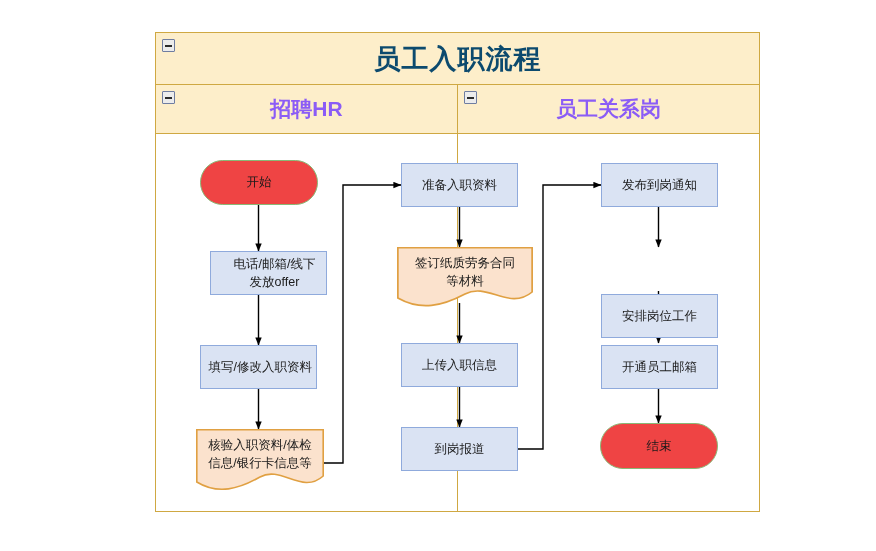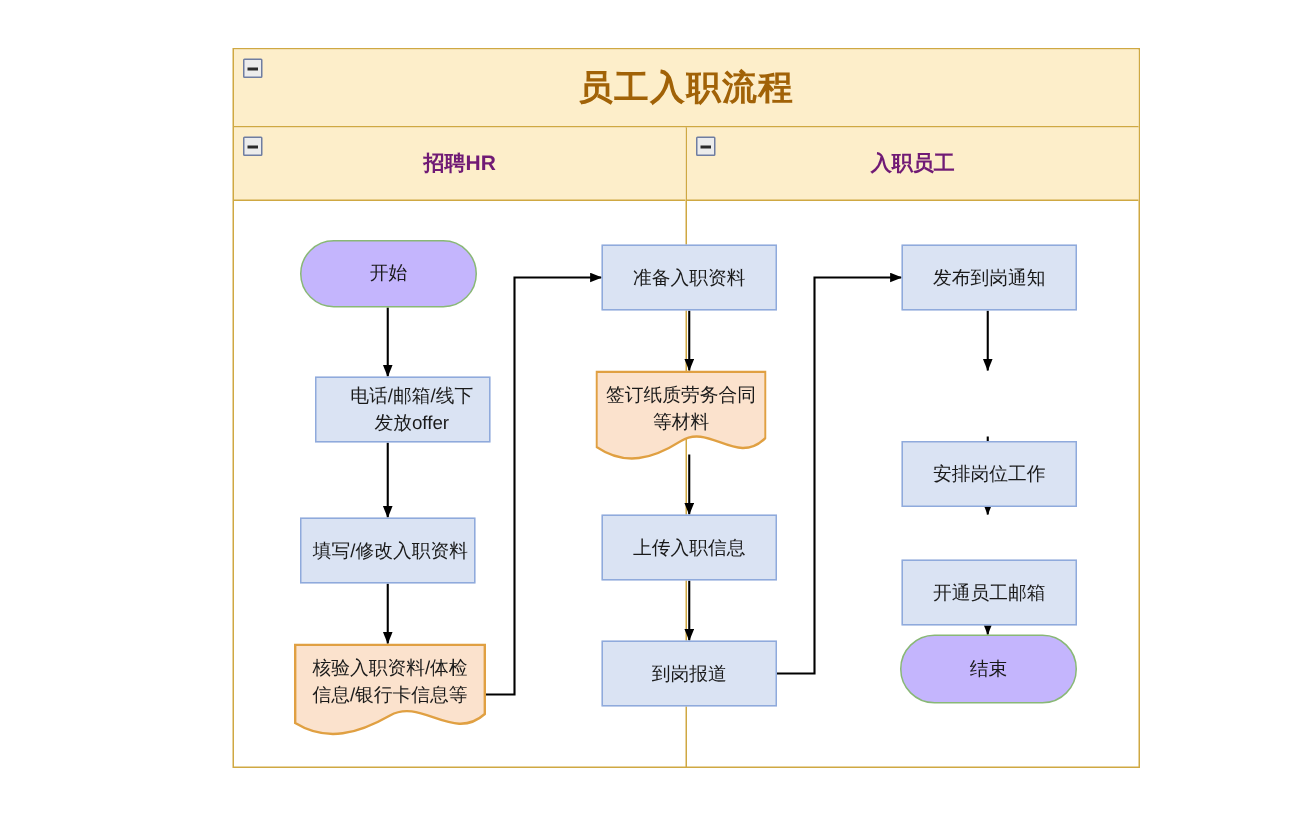--- a/index.html
+++ b/index.html
@@ -20,41 +20,41 @@
     background:#ffffff;
   }
   .pool-title{
     position:absolute;left:0;top:0;width:100%;height:52px;
     background:#fdeeca;
     border-bottom:1px solid #cfa842;
     box-sizing:border-box;
     display:flex;align-items:center;justify-content:center;
   }
   .pool-title .txt{
-    font-size:23px;font-weight:bold;color:#a16207;letter-spacing:1px;
+    font-size:27px;font-weight:bold;color:#0c4a6e;letter-spacing:1px;
   }
   .lanes{
     position:absolute;left:0;top:52px;width:100%;height:427px;
     display:flex;
   }
   .lane{
     flex:1 1 0;
     border-right:1px solid #cfa842;
     box-sizing:border-box;
     position:relative;
   }
   .lane:last-child{border-right:none;}
   .lane-head{
     height:49px;
     background:#fdeeca;
     border-bottom:1px solid #cfa842;
     box-sizing:border-box;
     display:flex;align-items:center;justify-content:center;
   }
-  .lane-head .txt{font-size:14px;font-weight:bold;color:#701a75;}
+  .lane-head .txt{font-size:21px;font-weight:bold;color:#8b5cf6;}
 
   
   .collapse{
     position:absolute;left:6px;top:6px;
     width:13px;height:13px;
     background:#ececec;
     border:1px solid #6f7da1;
     box-sizing:border-box;
     border-radius:1px;
     cursor:pointer;
@@ -71,21 +71,21 @@
     position:absolute;box-sizing:border-box;
     display:flex;align-items:center;justify-content:center;
     text-align:center;
     font-size:12.5px;line-height:1.45;color:#1a1a1a;
     white-space:pre-line;
   }
   .node.process{
     background:#dae3f3;border:1px solid #8faadc;
   }
   .node.terminator{
-    background:#c4b5fd;border:1px solid #89b876;
+    background:#ef4444;border:1px solid #89b876;
     border-radius:24px;
   }
   .node.document{
     background:transparent;border:none;
     align-items:flex-start;
     padding-top:7px;
   }
   .node.document .doc-svg{
     position:absolute;left:0;top:0;width:100%;height:100%;z-index:0;
   }
@@ -112,21 +112,21 @@
       <div class="lane">
         <div class="lane-head">
           <div class="collapse"></div>
           <span class="txt">招聘HR</span>
         </div>
       </div>
 
       <div class="lane">
         <div class="lane-head">
           <div class="collapse"></div>
-          <span class="txt">入职员工</span>
+          <span class="txt">员工关系岗</span>
         </div>
       </div>
 
 
     </div>
   </div>
 
   <svg class="conn" viewBox="0 0 876 551" xmlns="http://www.w3.org/2000/svg">
     <defs>
       <marker id="arrow" markerWidth="9" markerHeight="9" refX="7.6" refY="3.2" orient="auto" markerUnits="userSpaceOnUse">
@@ -173,21 +173,21 @@
         <path d="M0.8,0.8 L127.2,0.8 L127.2,47 C106,66 85,36 64,48 C43,60 22,66 0.8,53 Z" fill="#fbe2cd" stroke="#e0a042" stroke-width="1.6"></path>
       </svg>
       <span class="lbl">核验入职资料/体检
 信息/银行卡信息等</span>
     </div>
 
     <div class="node process" style="left:401px;top:163px;width:117px;height:44px;">
       <span class="lbl">准备入职资料</span>
     </div>
 
-    <div class="node document" style="left:397px;top:247px;width:114px;height:60px;">
+    <div class="node document" style="left:397px;top:247px;width:136px;height:60px;">
       <svg class="doc-svg" viewBox="0 0 126 60" preserveAspectRatio="none" xmlns="http://www.w3.org/2000/svg">
         <path d="M0.8,0.8 L125.2,0.8 L125.2,45 C104,64 84,35 63,47 C42,59 22,64 0.8,51 Z" fill="#fbe2cd" stroke="#e0a042" stroke-width="1.6"></path>
       </svg>
       <span class="lbl">签订纸质劳务合同
 等材料</span>
     </div>
 
     <div class="node process" style="left:401px;top:427px;width:117px;height:44px;">
       <span class="lbl">到岗报道</span>
     </div>
@@ -197,21 +197,21 @@
     </div>
 
     <div class="node process" style="left:601px;top:163px;width:117px;height:44px;">
       <span class="lbl">发布到岗通知</span>
     </div>
 
     <div class="node process" style="left:601px;top:247px;width:117px;height:44px;margin-top:47px;">
       <span class="lbl">安排岗位工作</span>
     </div>
 
-    <div class="node process" style="left:601px;top:345px;width:117px;height:44px;margin-top:28px;">
+    <div class="node process" style="left:601px;top:345px;width:117px;height:44px;">
       <span class="lbl">开通员工邮箱</span>
     </div>
 
     <div class="node terminator" style="left:600px;top:423px;width:118px;height:46px;">
       <span class="lbl">结束</span>
     </div>
 
   </div>
 </div>
 

